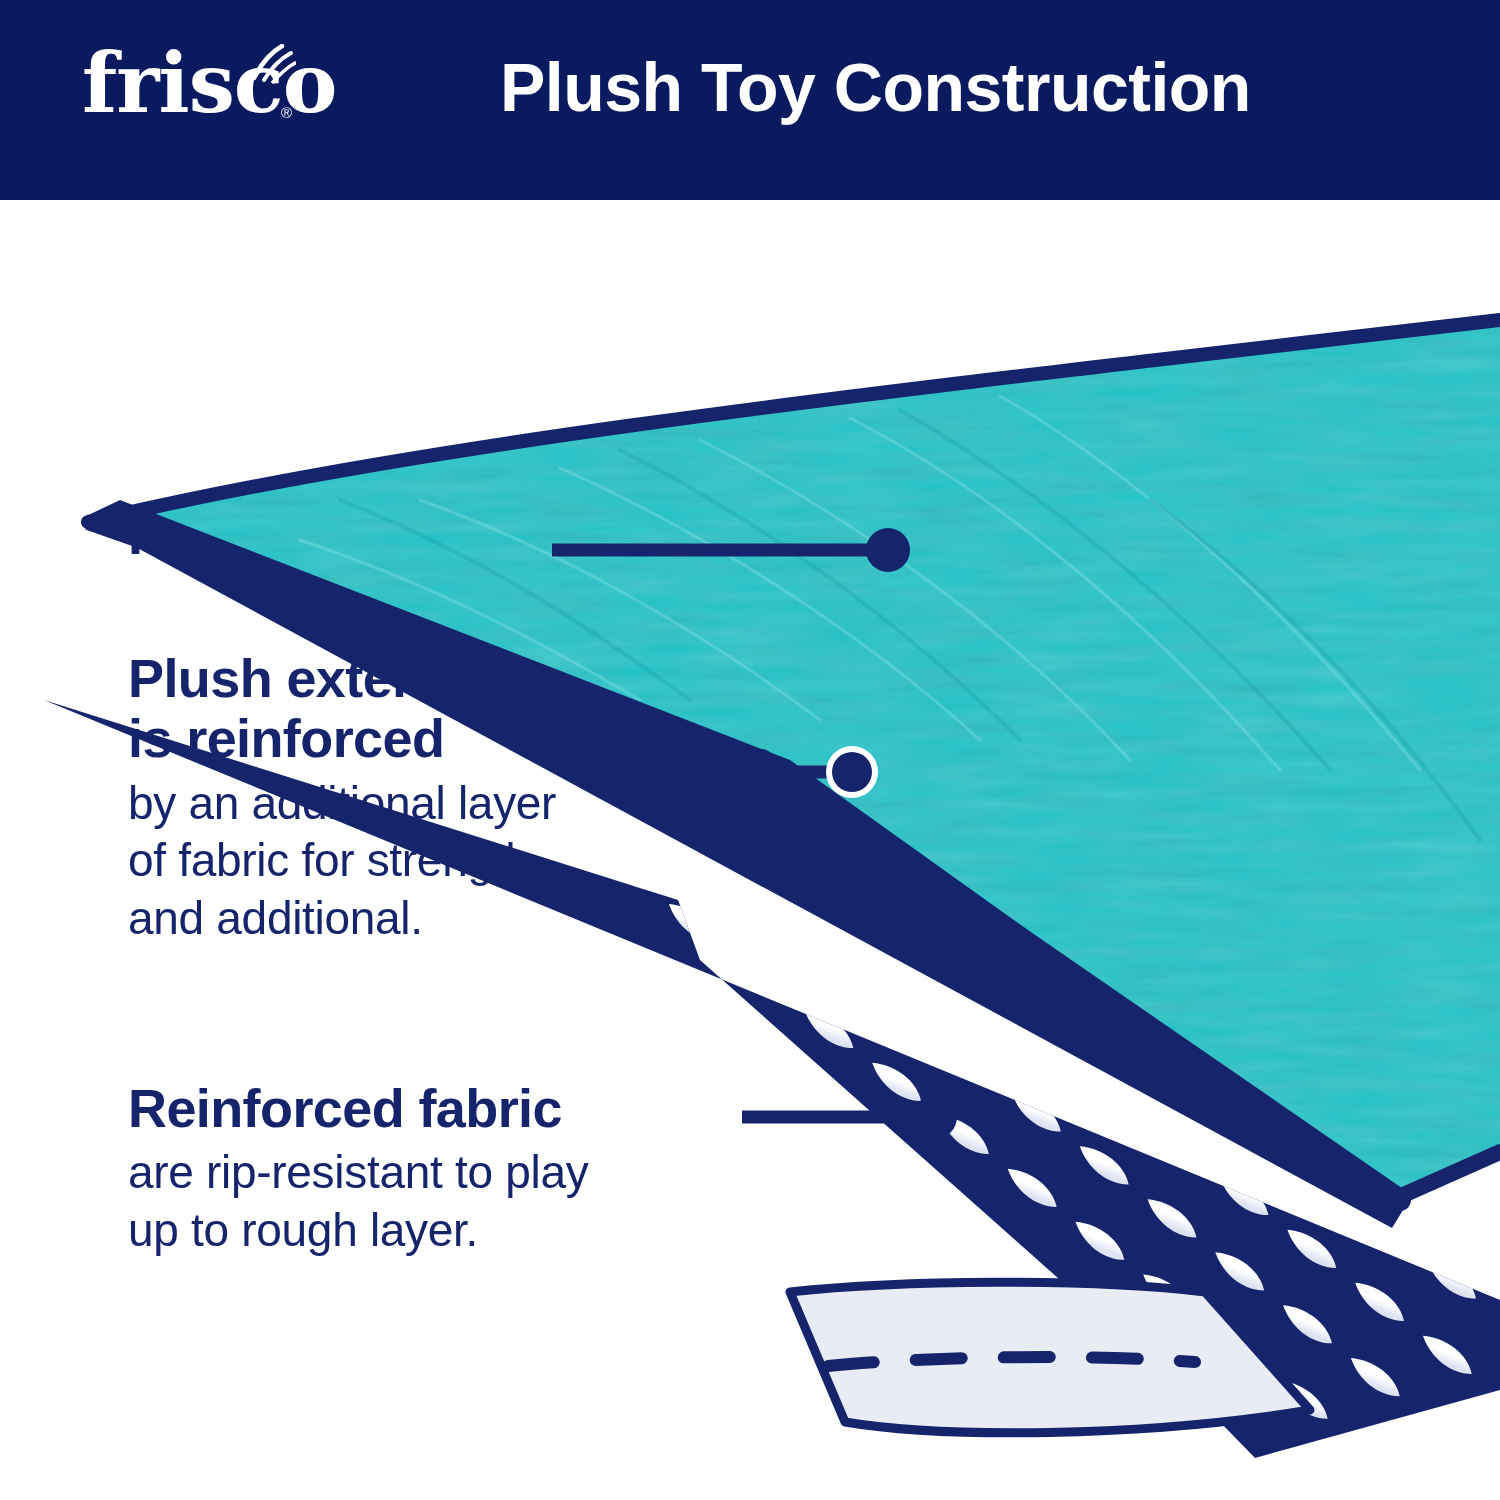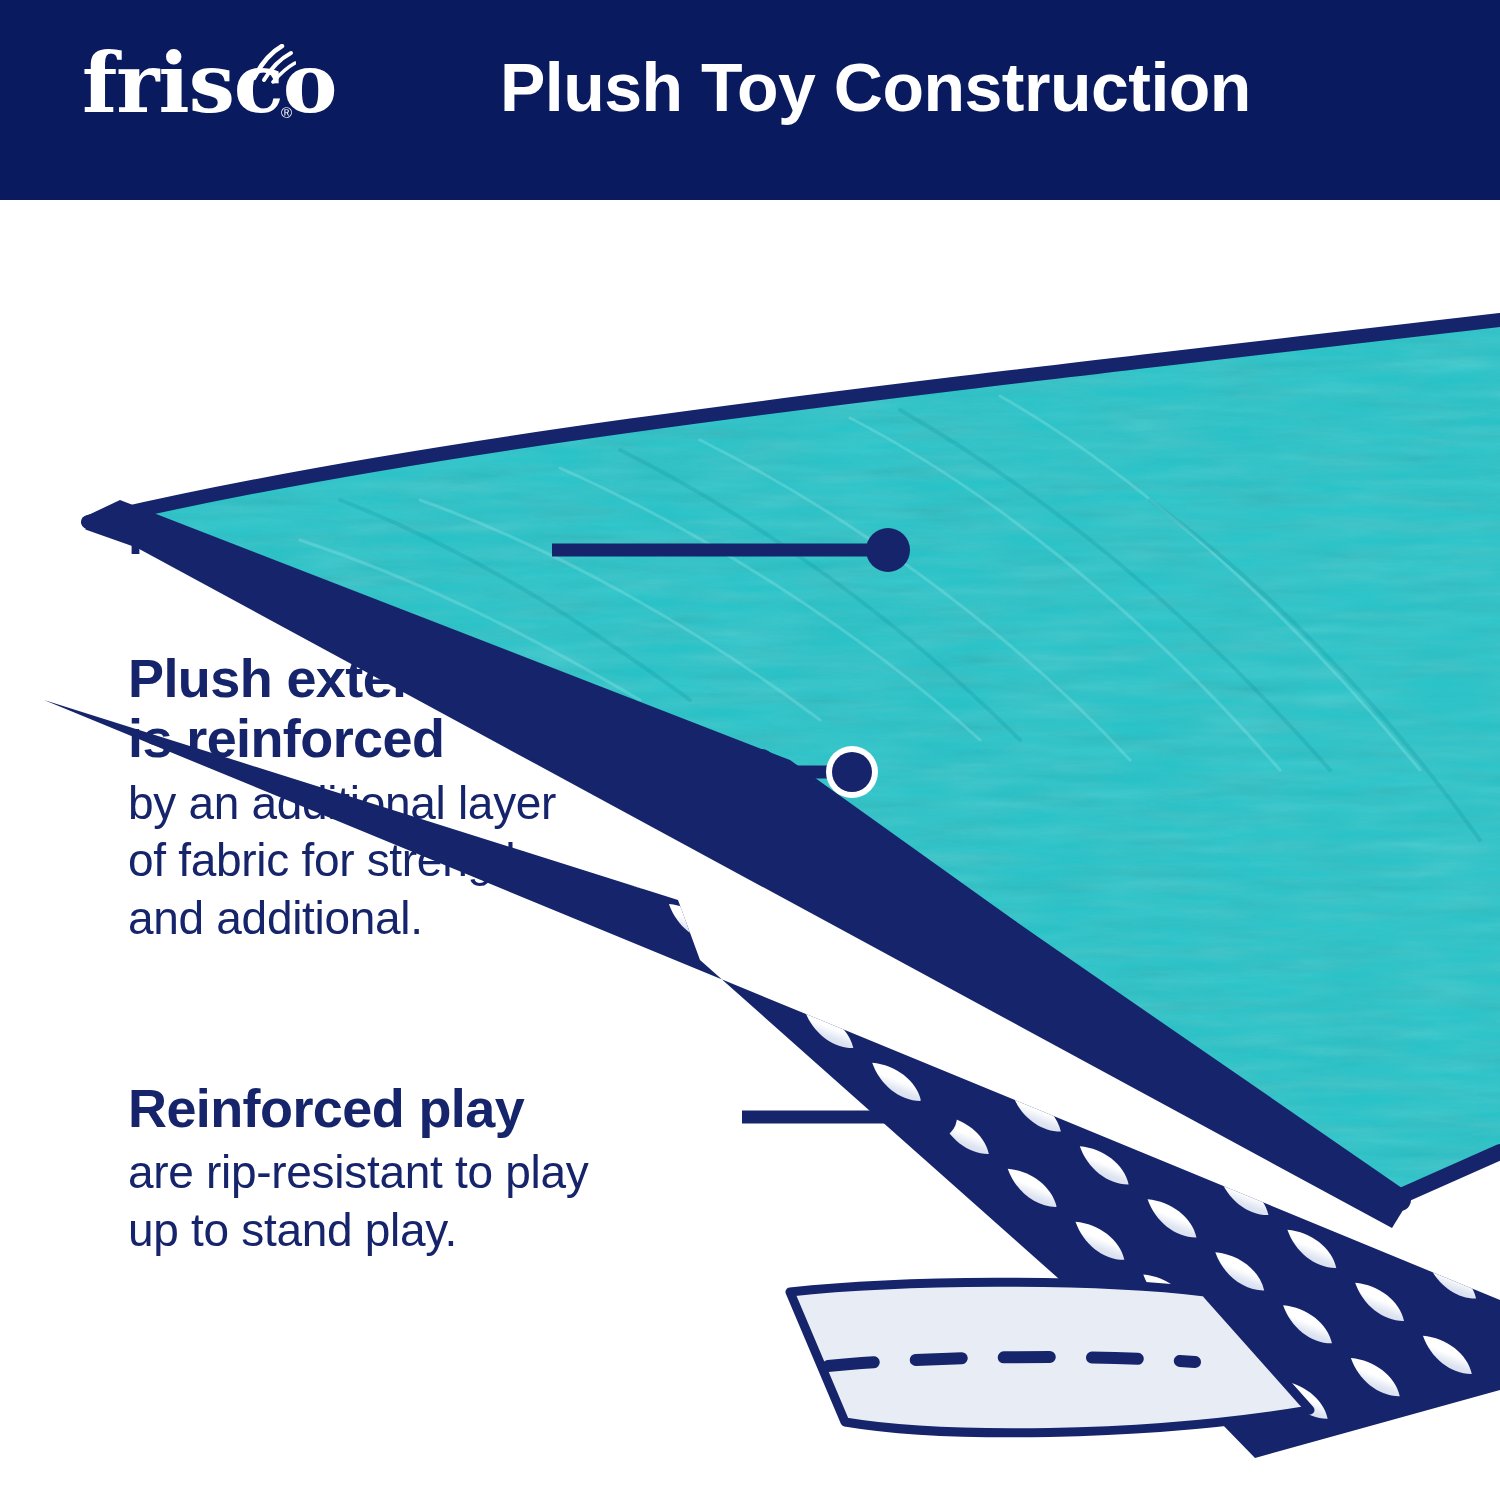--- a/index.html
+++ b/index.html
@@ -124,23 +124,23 @@
 
   <div class="callout" id="callout-2">
     <div class="head">Plush exterior</div>
     <div class="head">is reinforced</div>
     <div class="body">by an additional layer</div>
     <div class="body" style="margin-top:0">of fabric for strength</div>
     <div class="body" style="margin-top:0">and additional.</div>
   </div>
 
   <div class="callout" id="callout-3">
-    <div class="head">Reinforced play</div>
+    <div class="head">Reinforced fabric</div>
     <div class="body">are rip-resistant to play</div>
-    <div class="body" style="margin-top:0">up to stand play.</div>
+    <div class="body" style="margin-top:0">up to rough layer.</div>
   </div>
 
   <svg id="art" viewBox="0 0 1500 1300">
     <defs>
 
       <filter id="furTex" x="-10%" y="-10%" width="120%" height="120%">
         <feTurbulence type="fractalNoise" baseFrequency="0.012 0.09" numOctaves="3" seed="7" result="n"></feTurbulence>
         <feDisplacementMap in="SourceGraphic" in2="n" scale="14" xChannelSelector="R" yChannelSelector="G"></feDisplacementMap>
       </filter>
       <filter id="furShade" x="-10%" y="-10%" width="120%" height="120%">

